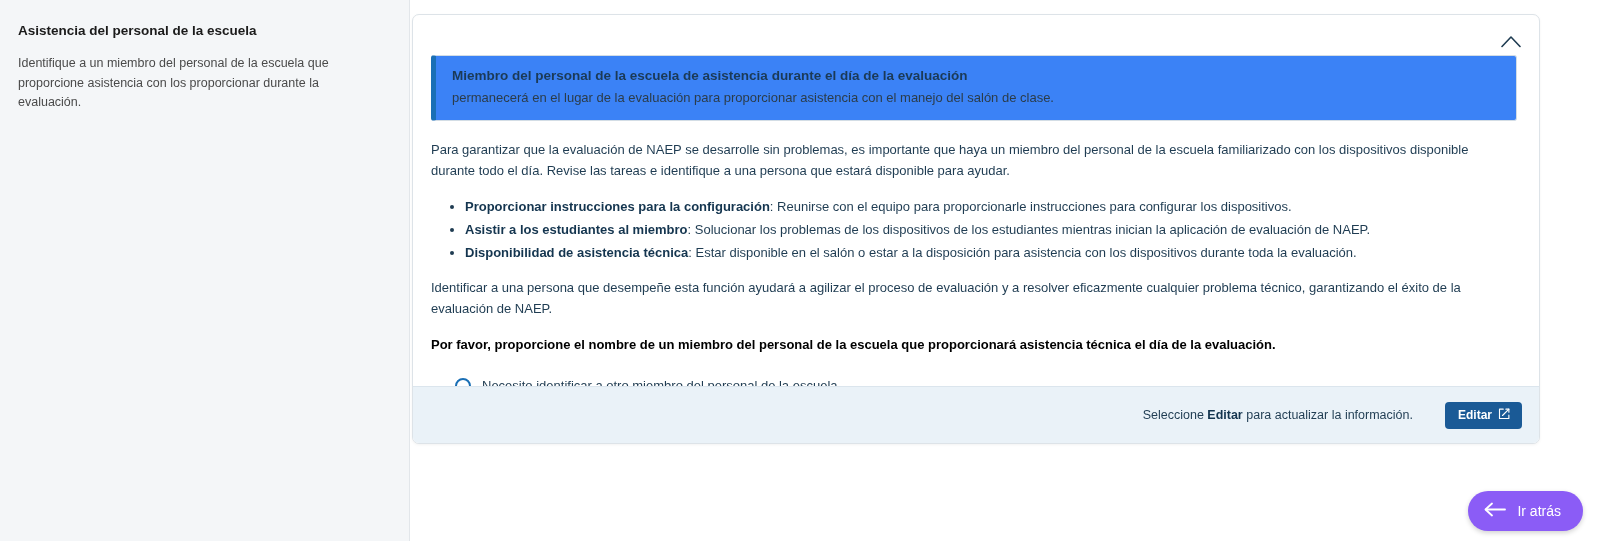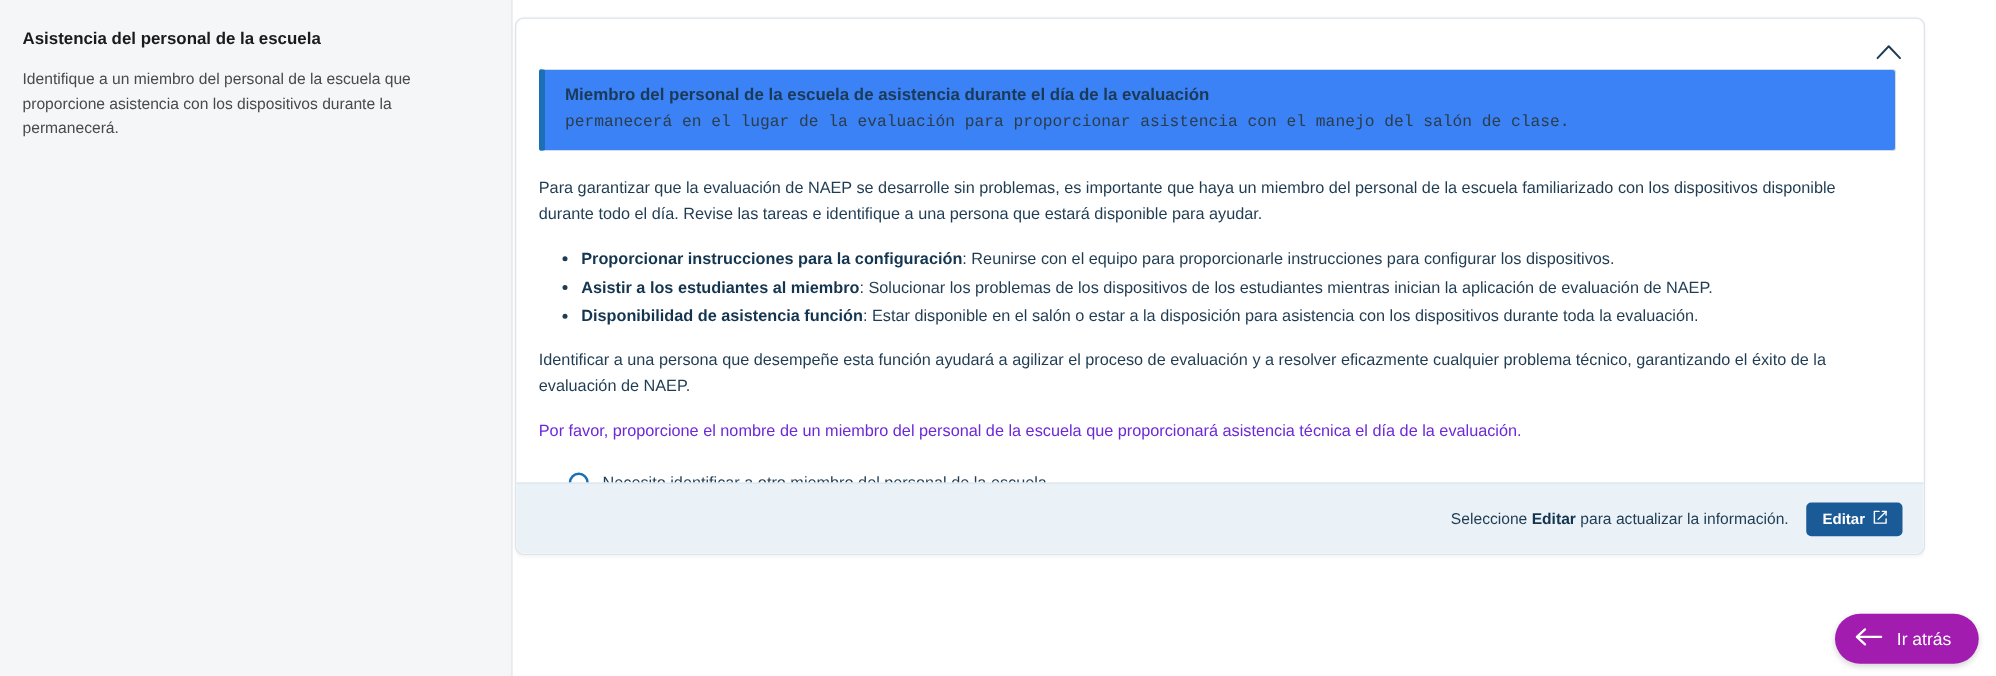--- a/index.html
+++ b/index.html
@@ -88,33 +88,32 @@
     font-size: 13.5px;
     font-weight: bold;
     color: #1b3a57;
     line-height: 1.4;
     margin-bottom: 3px;
   }
   .callout-sub {
     font-size: 13px;
     color: #2b3c4a;
     line-height: 1.45;
-    font-family: Liberation Mono, monospace;
   }
 
   .para {
     font-size: 13px;
     color: #1f3c52;
     line-height: 1.65;
     margin: 0 0 14px 0;
     max-width: 1075px;
   }
   .para.bold {
-    font-weight: normal;
-    color: #6d28d9;
+    font-weight: bold;
+    color: #000000;
   }
 
   ul.tasks {
     margin: 1px 0 14px 0;
     padding-left: 34px;
   }
   ul.tasks li {
     font-size: 13px;
     color: #1f3c52;
     line-height: 1.62;
@@ -151,21 +150,21 @@
     left: 0;
     bottom: 0;
     width: 100%;
     height: 57px;
     background: #eaf2f8;
     border-top: 1px solid #dbe5ed;
     display: flex;
     align-items: center;
     justify-content: flex-end;
     padding-right: 17px;
-    gap: 14px;
+    gap: 32px;
   }
   .footer-text {
     font-size: 12.5px;
     color: #1f3c52;
   }
   .footer-text b { color: #14354f; }
   .btn-edit {
     background: #1a5a96;
     color: #ffffff;
     border: none;
@@ -178,21 +177,21 @@
     gap: 6px;
     cursor: pointer;
     font-family: "Liberation Sans", sans-serif;
   }
 
   
   .btn-back {
     position: absolute;
     right: 14px;
     bottom: 10px;
-    background: #a21caf;
+    background: #8b5cf6;
     color: #ffffff;
     border: none;
     border-radius: 22px;
     height: 40px;
     padding: 0 22px 0 16px;
     display: inline-flex;
     align-items: center;
     gap: 11px;
     font-size: 14px;
     cursor: pointer;
@@ -200,21 +199,21 @@
     font-family: "Liberation Sans", sans-serif;
   }
 </style>
 </head>
 <body>
 
 <div class="page">
 
   <aside class="sidebar">
     <h1 class="sidebar-title">Asistencia del personal de la escuela</h1>
-    <p class="sidebar-desc">Identifique a un miembro del personal de la escuela que proporcione asistencia con los dispositivos durante la permanecerá.</p>
+    <p class="sidebar-desc">Identifique a un miembro del personal de la escuela que proporcione asistencia con los proporcionar durante la evaluación.</p>
   </aside>
 
   <section class="card">
 
     <div class="card-collapse">
       <svg width="20" height="13" viewBox="0 0 20 13" fill="none" xmlns="http://www.w3.org/2000/svg">
         <path d="M1 11.5L10 2L19 11.5" stroke="#1f3c52" stroke-width="1.6" stroke-linecap="round" stroke-linejoin="round"></path>
       </svg>
     </div>
 
@@ -228,21 +227,21 @@
       <p class="para">Para garantizar que la evaluación de NAEP se desarrolle sin problemas, es importante que haya un miembro del personal de la escuela familiarizado con los dispositivos disponible durante todo el día. Revise las tareas e identifique a una persona que estará disponible para ayudar.</p>
 
       <ul class="tasks">
         <li>
           <b>Proporcionar instrucciones para la configuración</b><span>: Reunirse con el equipo para proporcionarle instrucciones para configurar los dispositivos.</span>
         </li>
         <li>
           <b>Asistir a los estudiantes al miembro</b><span>: Solucionar los problemas de los dispositivos de los estudiantes mientras inician la aplicación de evaluación de NAEP.</span>
         </li>
         <li>
-          <b>Disponibilidad de asistencia función</b><span>: Estar disponible en el salón o estar a la disposición para asistencia con los dispositivos durante toda la evaluación.</span>
+          <b>Disponibilidad de asistencia técnica</b><span>: Estar disponible en el salón o estar a la disposición para asistencia con los dispositivos durante toda la evaluación.</span>
         </li>
       </ul>
 
       <p class="para">Identificar a una persona que desempeñe esta función ayudará a agilizar el proceso de evaluación y a resolver eficazmente cualquier problema técnico, garantizando el éxito de la evaluación de NAEP.</p>
 
       <p class="para bold">Por favor, proporcione el nombre de un miembro del personal de la escuela que proporcionará asistencia técnica el día de la evaluación.</p>
 
       <div class="option-row">
         <span class="radio"></span>
         <span class="option-label">Necesito identificar a otro miembro del personal de la escuela.</span>

